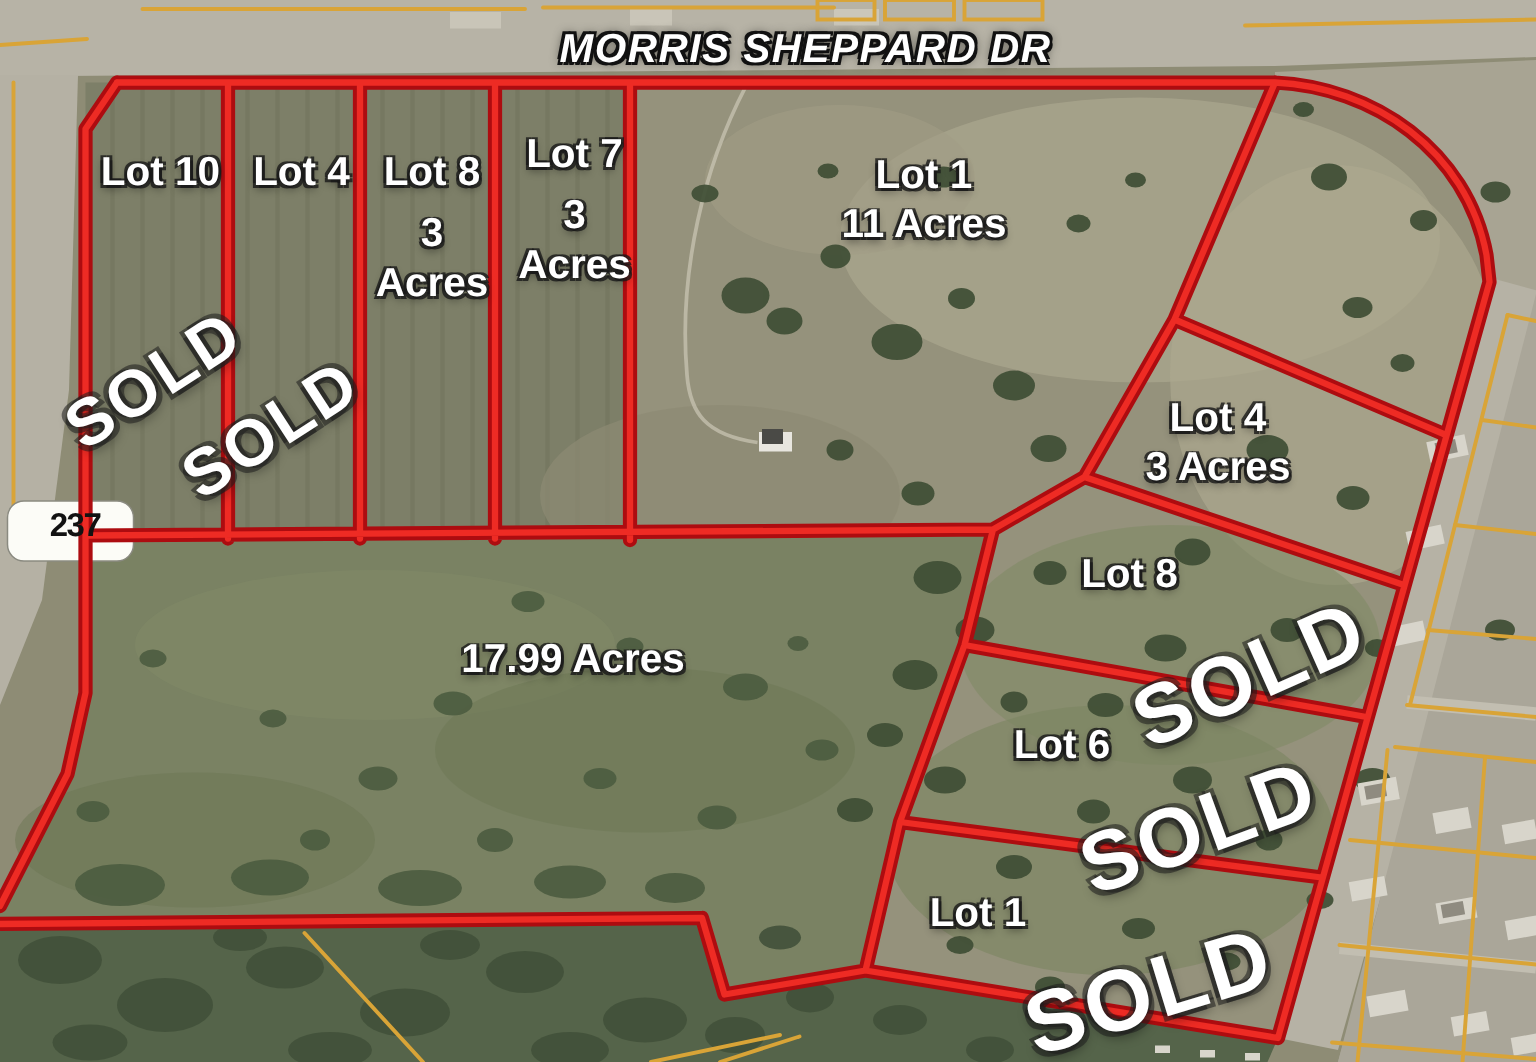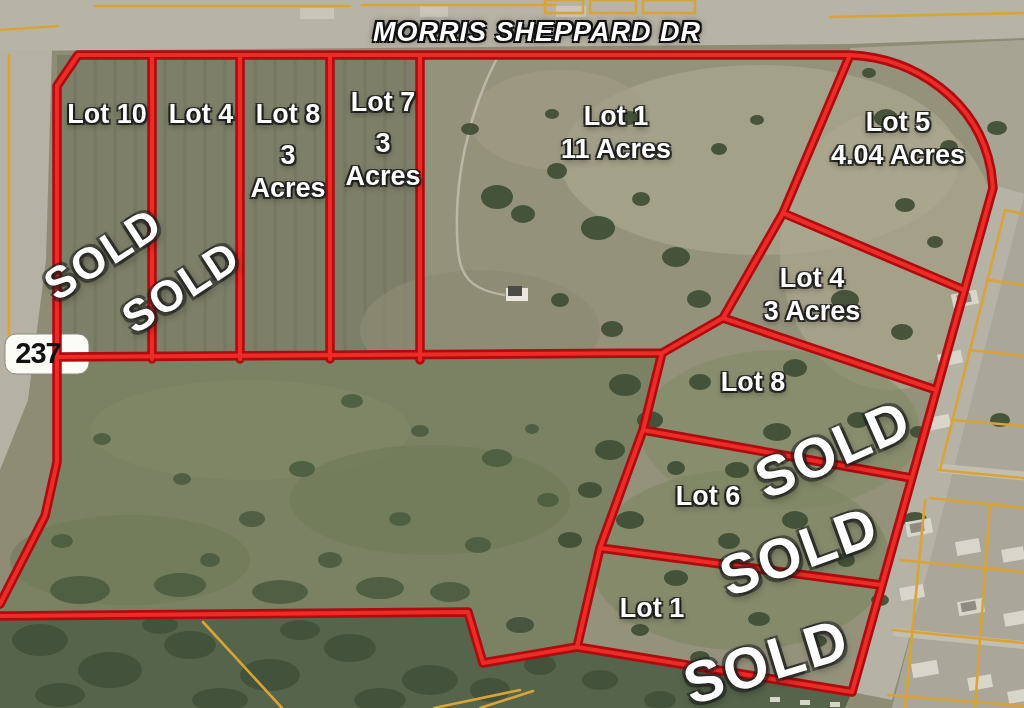--- a/index.html
+++ b/index.html
@@ -25,22 +25,22 @@
     text-shadow:-3px -2px 0 rgba(30,30,30,.55),3px -2px 0 rgba(30,30,30,.55),
                 -3px 3px 0 rgba(30,30,30,.55),3px 3px 0 rgba(30,30,30,.55),
                 0 4px 8px rgba(0,0,0,.4);
   }
   .road-label{
     position:absolute;left:537px;top:17px;transform:translateX(-50%);
     color:#fff;font-style:italic;font-weight:800;font-size:27px;letter-spacing:1px;white-space:nowrap;
     text-shadow:-2px -2px 0 #111,2px -2px 0 #111,-2px 2px 0 #111,2px 2px 0 #111,0 0 7px rgba(0,0,0,.8);
   }
   .shield-num{
-    position:absolute;left:10px;top:337px;width:56px;text-align:center;
-    color:var(--shield-text,#121212);font-weight:700;font-size:29px;letter-spacing:-1px;
+    position:absolute;left:22px;top:337px;width:56px;text-align:center;
+    color:var(--shield-text,#121212);font-weight:700;font-size:22px;letter-spacing:-1px;
   }
 </style>
 </head>
 <body>
 
 <div id="stage">
 
   <svg width="1024" height="708" viewBox="0 0 1024 708">
 
     <g>
@@ -288,38 +288,35 @@
   </div>
   <div class="lot-label" style="left:383px;top:86px;">
     <span>Lot 7</span>
     <span style="margin-top:8px;">3</span>
     <span>Acres</span>
   </div>
   <div class="lot-label" style="left:616px;top:100px;">
     <span>Lot 1</span>
     <span>11 Acres</span>
   </div>
-  <div class="lot-label" style="left:898px;top:106px;">
-    <span>Lot 5</span>
-    <span>4.04 Acres</span>
-  </div>
   <div class="lot-label" style="left:812px;top:262px;text-align:center;">
     <span>Lot 4</span>
     <span>3 Acres</span>
   </div>
   <div class="lot-label" style="left:753px;top:366px;">
     <span>Lot 8</span>
   </div>
   <div class="lot-label" style="left:708px;top:480px;">
     <span>Lot 6</span>
   </div>
   <div class="lot-label" style="left:652px;top:592px;">
     <span>Lot 1</span>
   </div>
   <div class="lot-label" style="left:382px;top:423px;">
+    <span>17.99 Acres</span>
   </div>
 
   <div class="sold" style="left:103px;top:254px;font-size:44px;transform:translate(-50%,-50%) rotate(-33deg);">SOLD</div>
   <div class="sold" style="left:181px;top:287px;font-size:44px;transform:translate(-50%,-50%) rotate(-33deg);">SOLD</div>
   <div class="sold" style="left:833px;top:449px;font-size:56px;transform:translate(-50%,-50%) rotate(-24deg);">SOLD</div>
   <div class="sold" style="left:799px;top:551px;font-size:56px;transform:translate(-50%,-50%) rotate(-20deg);">SOLD</div>
   <div class="sold" style="left:766px;top:661px;font-size:58px;transform:translate(-50%,-50%) rotate(-17deg);">SOLD</div>
 
 </div>
 

